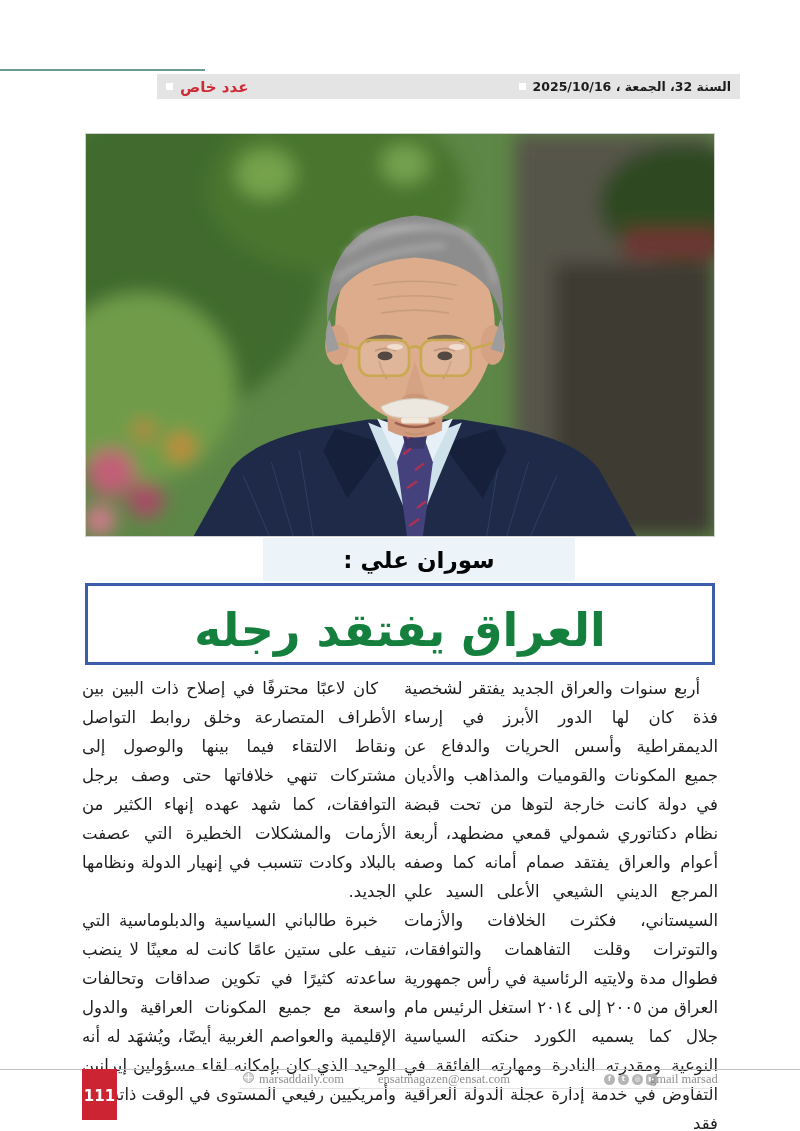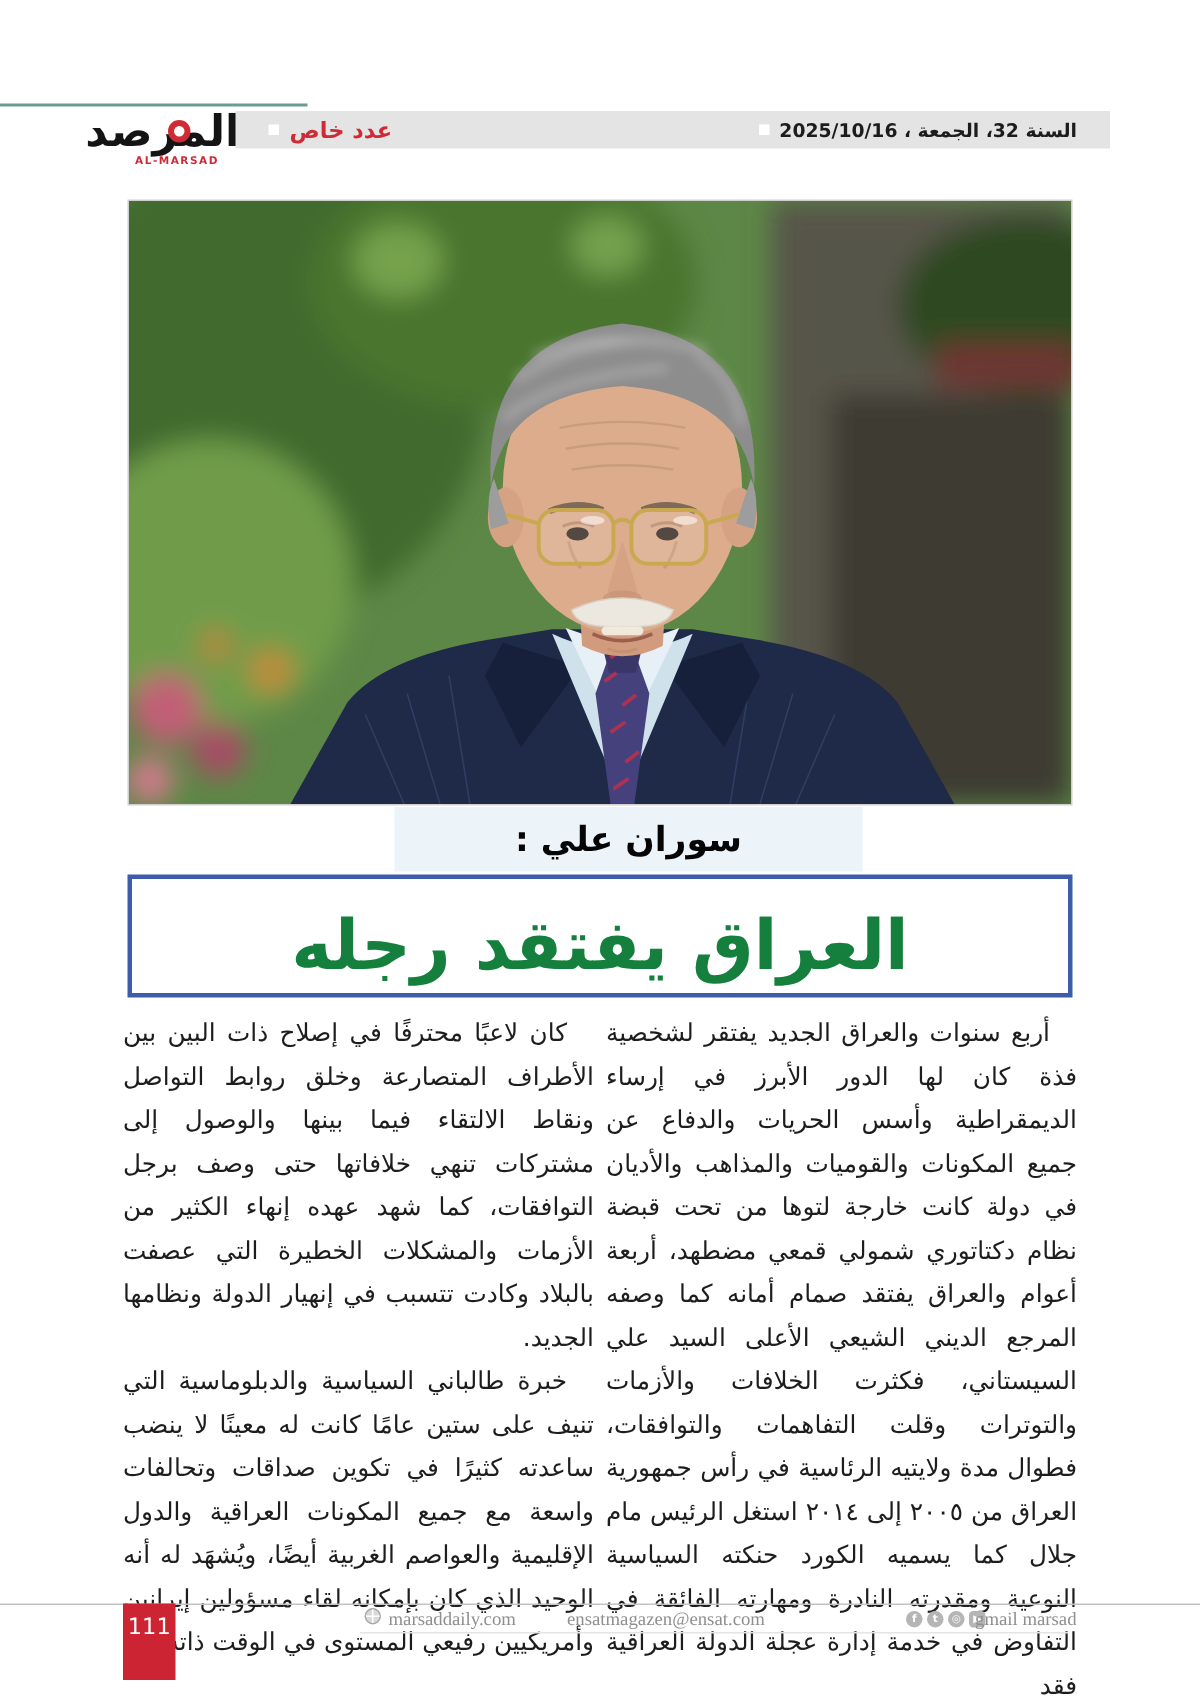--- a/index.html
+++ b/index.html
@@ -6,21 +6,21 @@
   html,body { background:#ffffff; }
   body { font-family:"DejaVu Sans", sans-serif; }
   #page { position:relative; width:800px; height:1131px; background:#ffffff; overflow:hidden; margin:0 auto; }
 
   
   .teal-line { position:absolute; left:0; top:69px; width:205px; height:2px; background:#6b9c92; }
   .logo { position:absolute; left:76px; top:71px; width:84px; height:48px; text-align:center; }
   .logo-ar { font-size:29px; line-height:32px; font-weight:800; color:#141414; direction:rtl; letter-spacing:-1px; }
   .logo-ring { position:absolute; left:36px; top:9px; width:15px; height:15px; border:4px solid #cf2b36; border-radius:50%; background:#fff; }
   .logo-latin { font-size:7px; color:#cf2b36; letter-spacing:1px; line-height:8px; font-weight:bold; }
-  .header-bar { position:absolute; left:157px; top:74px; width:583px; height:25px; background:#e4e4e4; display:flex; align-items:center; justify-content:space-between; padding:0 22px; }
+  .header-bar { position:absolute; left:157px; top:74px; width:583px; height:25px; background:#e4e4e4; display:flex; align-items:center; justify-content:space-between; padding:0 9px; }
   .hgroup { display:flex; align-items:center; gap:7px; }
   .wsq { width:7px; height:7px; background:#ffffff; display:inline-block; }
   .badge-text { color:#cf2b36; font-weight:bold; font-size:15px; direction:rtl; }
   .date-text { color:#1c1c1c; font-weight:600; font-size:12.5px; direction:rtl; }
 
   
   .photo { position:absolute; left:85px; top:133px; width:630px; height:404px; border:1px solid #cfcfcf; }
   .photo svg { display:block; width:100%; height:100%; }
 
   
@@ -30,43 +30,38 @@
 
   
   .col { position:absolute; top:674px; width:314px; direction:rtl; text-align:justify; color:#1d1d1d; font-size:16.5px; line-height:29px; }
   .col p { text-indent:18px; }
   .col-right { left:404px; }
   .col-left { left:82px; }
 
   
   .footer-line { position:absolute; left:0; top:1069px; width:800px; height:1px; background:#c3c3c3; }
   .footer-underline { position:absolute; left:240px; top:1088px; width:472px; height:1px; background:#e4e4e4; }
-  .page-num { position:absolute; left:82px; top:1069px; width:35px; height:51px; background:#cd2433; color:#ffffff; font-weight:normal; font-size:15px; display:flex; justify-content:center; padding-top:6px; }
+  .page-num { position:absolute; left:82px; top:1069px; width:35px; height:51px; background:#cd2433; color:#ffffff; font-weight:bold; font-size:15px; display:flex; justify-content:center; padding-top:18px; }
   .f-item { position:absolute; top:1072px; color:#8f8f8f; font-size:12.5px; display:flex; align-items:flex-start; gap:5px;font-family:Liberation Serif, serif; }
   .f-web { left:243px; }
   .f-mail { left:378px; }
   .f-brand { left:650px; }
   .globe { width:11px; height:11px; border:1px solid #a8a8a8; border-radius:50%; position:relative; display:inline-block; background:#d9d9d9; }
   .globe::before { content:""; position:absolute; left:4px; top:0; width:1px; height:9px; background:#fff; }
   .globe::after { content:""; position:absolute; left:0; top:4px; width:9px; height:1px; background:#fff; }
   .social { position:absolute; left:604px; top:1074px; display:flex; gap:3px; }
   .sicon { width:11px; height:11px; border-radius:50%; background:#b5b5b5; color:#ffffff; font-size:7px; line-height:11px; text-align:center; font-weight:bold; }
   .sicon.yt { border-radius:3px; }
 </style>
 </head>
 <body>
 
 <div id="page">
 
   <div class="teal-line"></div>
-  <div class="logo">
-    <div class="logo-ar">المرصد</div>
-    <div class="logo-ring"></div>
-    <div class="logo-latin">AL-MARSAD</div>
-  </div>
   <div class="header-bar">
     <span class="hgroup">
       <span class="wsq"></span>
       <span class="badge-text">عدد خاص</span>
     </span>
     <span class="hgroup">
       <span class="wsq"></span>
       <span class="date-text">السنة 32، الجمعة ، 2025/10/16</span>
     </span>
   </div>

